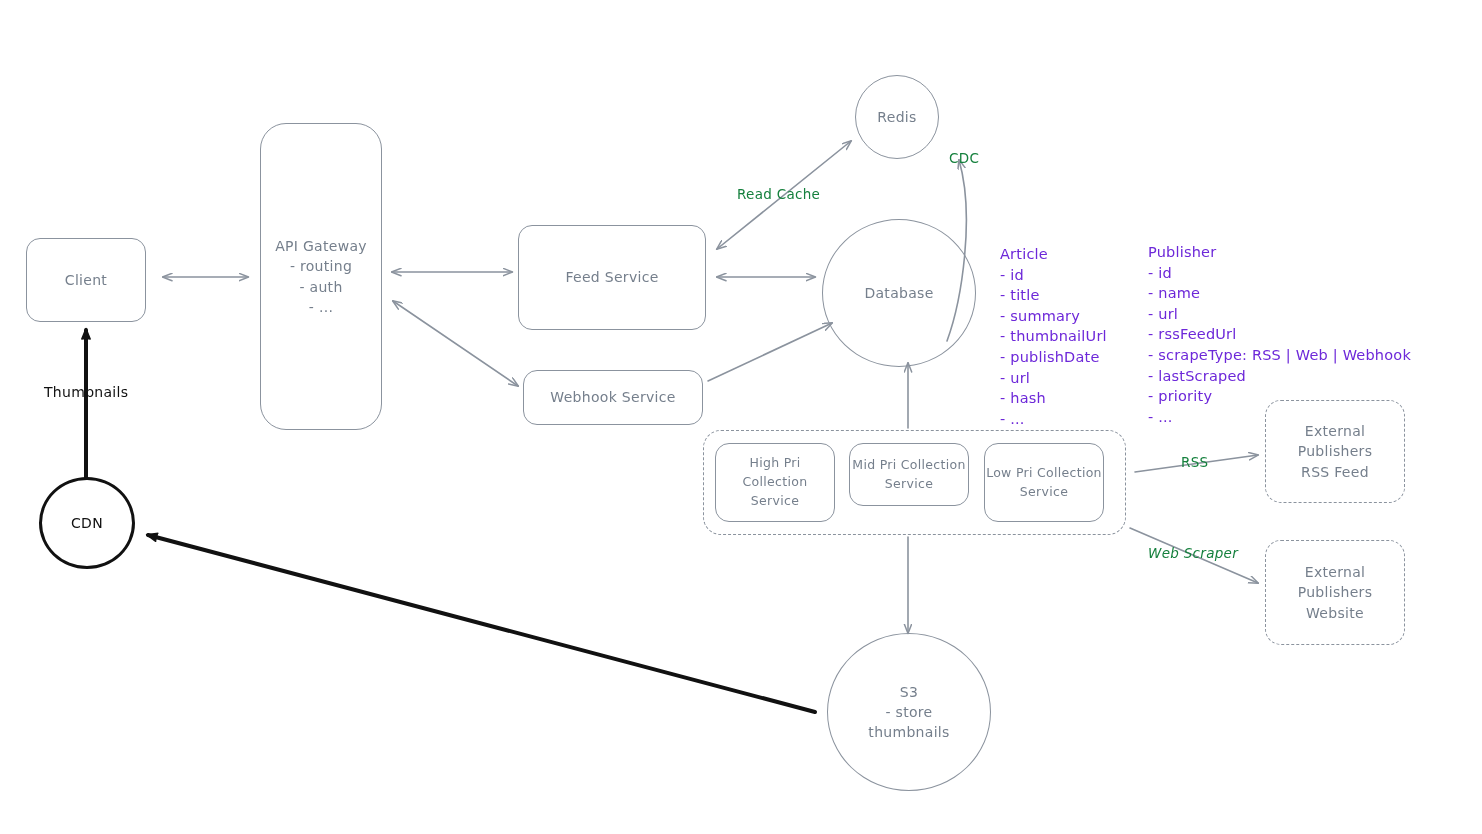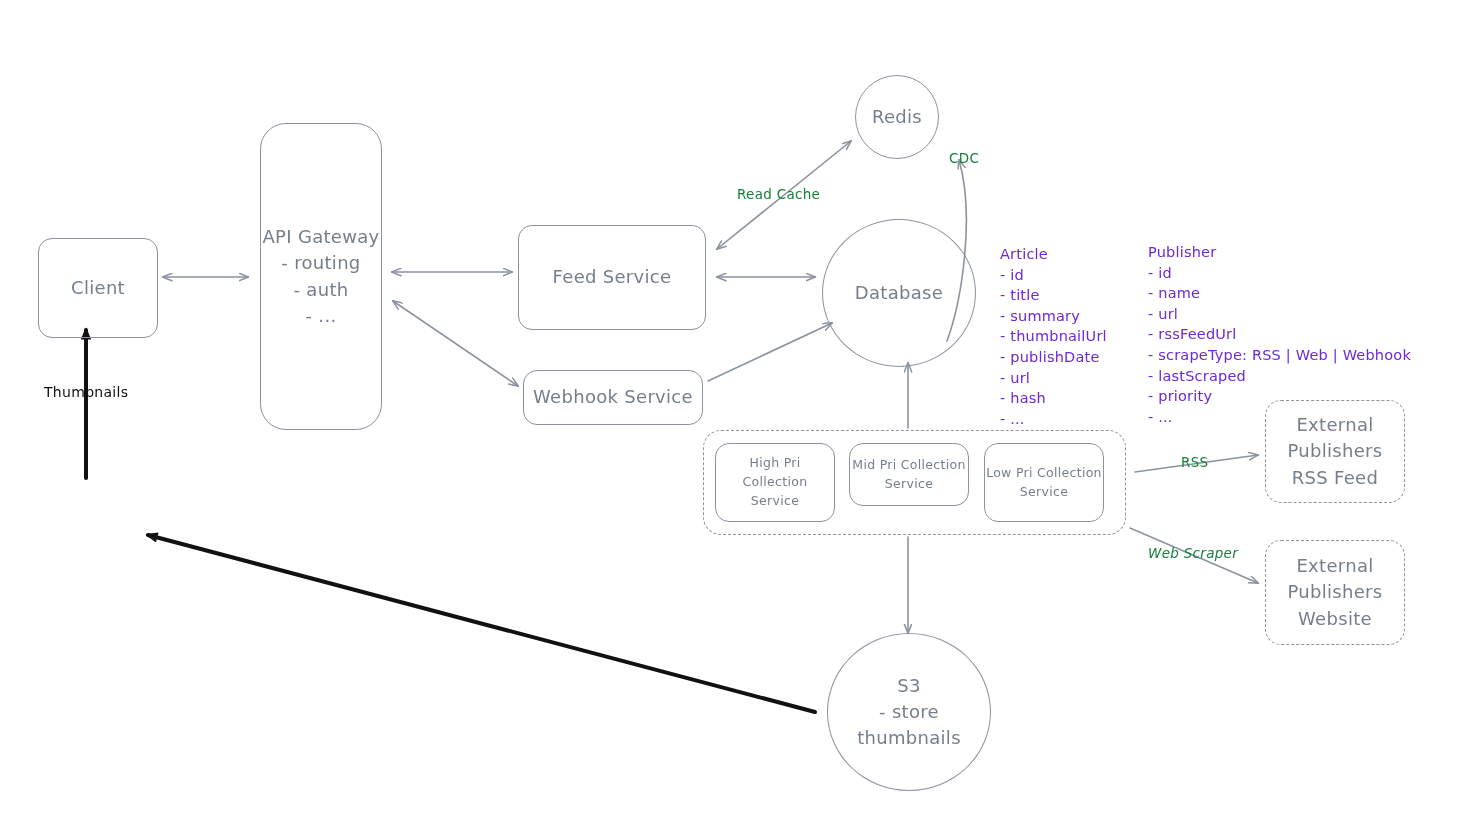--- a/index.html
+++ b/index.html
@@ -24,21 +24,21 @@
     pointer-events: none;
   }
   .node {
     position: absolute;
     box-sizing: border-box;
     display: flex;
     align-items: center;
     justify-content: center;
     text-align: center;
     color: #757f8c;
-    font-size: 18px;
+    font-size: 14px;
     line-height: 1.45;
     letter-spacing: 0.3px;
   }
   .node.box {
     border: 1.6px solid #8b939e;
     border-radius: 14px;
     background: transparent;
   }
   .node.box.tall {
     border-radius: 26px;
@@ -136,21 +136,21 @@
 
       <line x1="1130" y1="528" x2="1258" y2="583" marker-end="url(#ah)"></line>
     </g>
 
     <g stroke="#111111" stroke-width="4" fill="none" stroke-linecap="round">
       <line x1="86" y1="478" x2="86" y2="330" marker-end="url(#ahdark)"></line>
       <line x1="815" y1="712" x2="148" y2="535" marker-end="url(#ahdark)"></line>
     </g>
   </svg>
 
-  <div class="node box" style="left:38px; top:238px; width:120px; height:100px;">
+  <div class="node box" style="left:26px; top:238px; width:120px; height:84px;">
     <span class="lines">Client</span>
   </div>
 
   <div class="node box tall" style="left:260px; top:123px; width:122px; height:307px;">
     <span class="lines">API Gateway
 - routing
 - auth
 - ...</span>
   </div>
 
@@ -163,20 +163,23 @@
   </div>
 
   <div class="node circle" style="left:855px; top:75px; width:84px; height:84px;">
     <span class="lines">Redis</span>
   </div>
 
   <div class="node circle" style="left:822px; top:219px; width:154px; height:148px;">
     <span class="lines">Database</span>
   </div>
 
+  <div class="node circle bold" style="left:39px; top:477px; width:96px; height:92px;">
+    <span class="lines">CDN</span>
+  </div>
 
   <div class="node circle" style="left:827px; top:633px; width:164px; height:158px;">
     <span class="lines">S3
 - store
 thumbnails</span>
   </div>
 
   <div class="group-dashed" style="left:703px; top:430px; width:423px; height:105px;"></div>
 
   <div class="node box small" style="left:715px; top:443px; width:120px; height:79px;">

